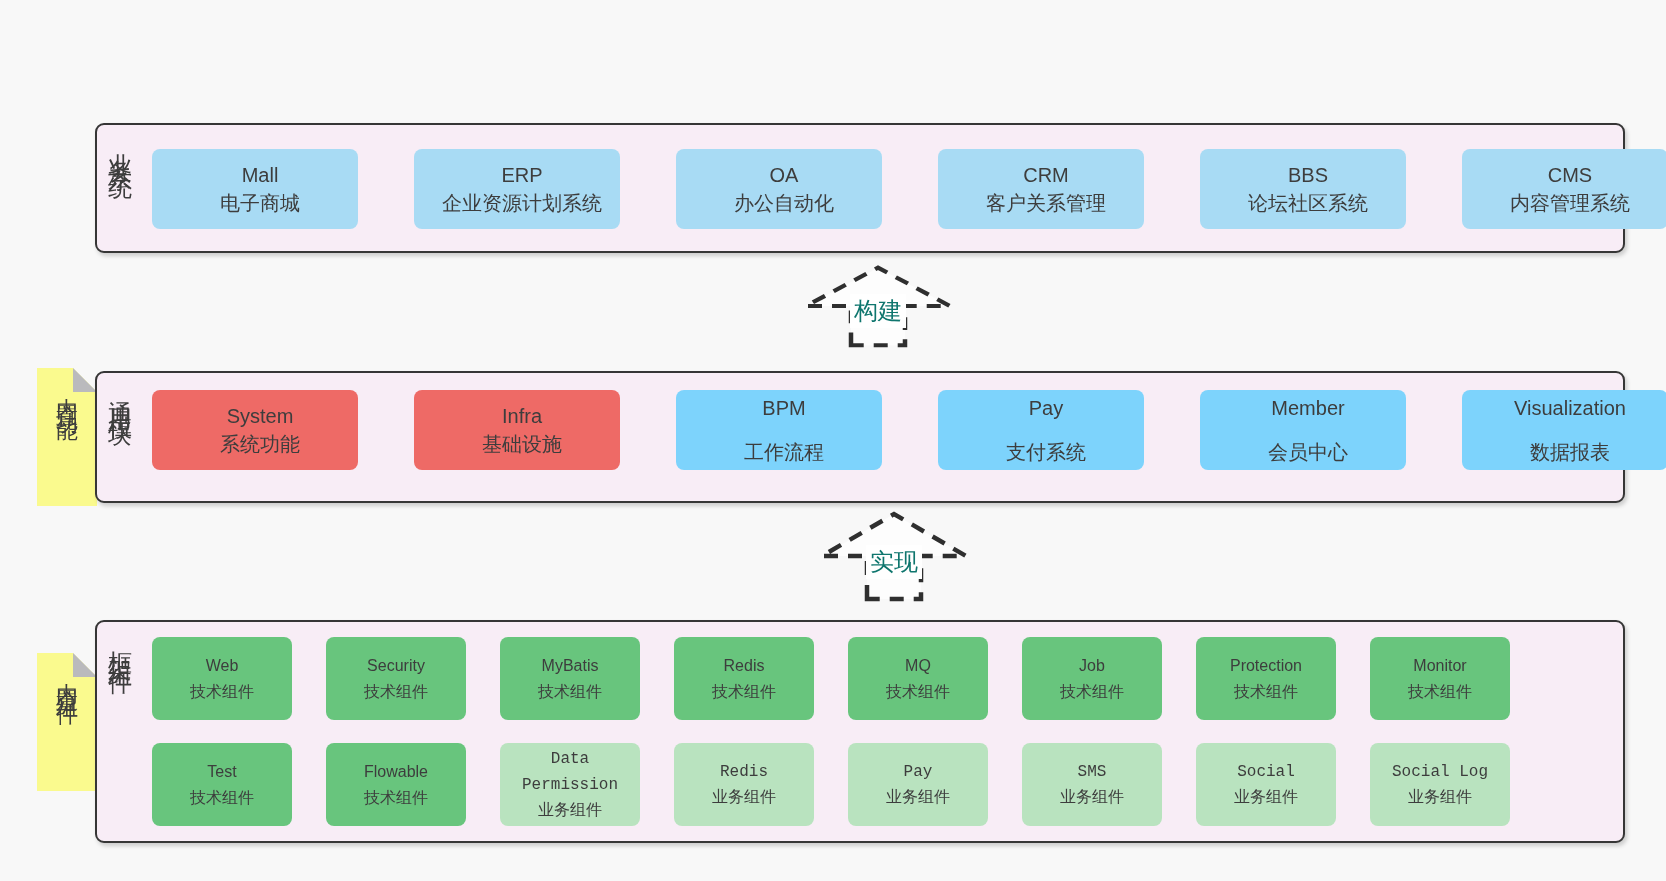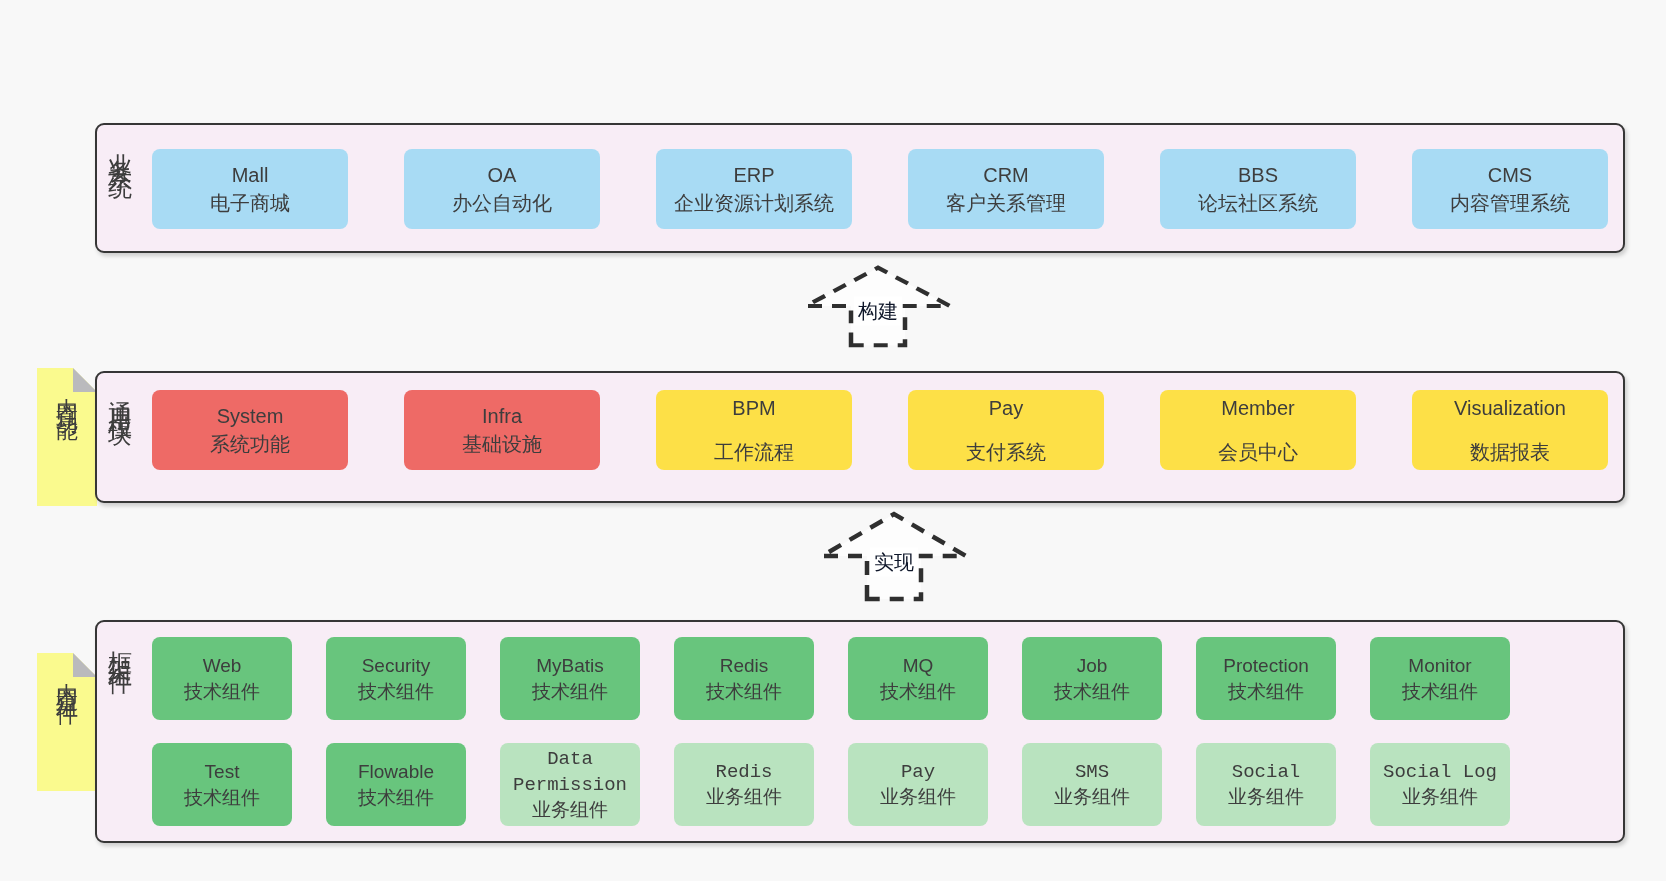--- a/index.html
+++ b/index.html
@@ -27,25 +27,25 @@
   .row--eight{left:55px;gap:34px;}
   .band--1 .row{top:24px;}
   .band--2 .row{top:17px;align-items:center;}
   .row--r1{top:15px;}
   .row--r2{top:121px;align-items:flex-end;}
   .box{
     border-radius:8px;display:flex;flex-direction:column;
     align-items:center;justify-content:center;text-align:center;
     color:#3d3d3d;
   }
-  .box--wide{width:196px;height:80px;font-size:20px;line-height:28px;}
-  .box--small{width:140px;height:83px;font-size:19px;line-height:26px;}
+  .box--wide{width:196px;height:80px;font-size:20px;line-height:28px;padding-left:10px;}
+  .box--small{width:140px;height:83px;font-size:16px;line-height:26px;}
   .b-blue{background:#a8dbf4;}
   .b-red{background:#ee6a66;}
-  .b-pink{background:#fde047;gap:16px;}
+  .b-pink{background:#7dd3fc;gap:16px;}
   .b-green{background:#68c57d;}
   .b-green-light{background:#b9e3bf;font-family:Liberation Mono, monospace;}
   .note{
     position:absolute;left:37px;width:60px;height:138px;
     background:#fafa8e;
     clip-path:polygon(0 0,calc(100% - 24px) 0,100% 24px,100% 100%,0 100%);
   }
   .note--2{top:368px;}
   .note--3{top:653px;}
   .note-fold{
@@ -57,41 +57,41 @@
     position:absolute;top:12px;left:50%;transform:translateX(-50%);
     writing-mode:vertical-rl;text-orientation:upright;
     font-size:22px;letter-spacing:7px;color:#3d3d3d;white-space:nowrap;
   }
   .arrow{position:absolute;}
   .arrow--1{left:798px;top:264px;width:160px;height:84px;}
   .arrow--2{left:814px;top:510px;width:160px;height:92px;}
   .arrow svg{display:block;width:100%;height:100%;}
   .arrow-label{
     position:absolute;left:50%;top:56%;transform:translate(-50%,-50%);
-    background:#ffffff;padding:1px 4px;font-size:20px;color:#0f172a;
+    background:#ffffff;padding:1px 4px;font-size:24px;color:#0f766e;
     white-space:nowrap;
   }
 </style>
 </head>
 <body>
 
 <div class="band band--1">
   <div class="band-label">业务系统</div>
   <div class="row row--six">
     <div class="box box--wide b-blue">
       <span>Mall</span>
       <span>电子商城</span>
     </div>
     <div class="box box--wide b-blue">
+      <span>ERP</span>
+      <span>企业资源计划系统</span>
+    </div>
+    <div class="box box--wide b-blue">
       <span>OA</span>
       <span>办公自动化</span>
-    </div>
-    <div class="box box--wide b-blue">
-      <span>ERP</span>
-      <span>企业资源计划系统</span>
     </div>
     <div class="box box--wide b-blue">
       <span>CRM</span>
       <span>客户关系管理</span>
     </div>
     <div class="box box--wide b-blue">
       <span>BBS</span>
       <span>论坛社区系统</span>
     </div>
     <div class="box box--wide b-blue">

